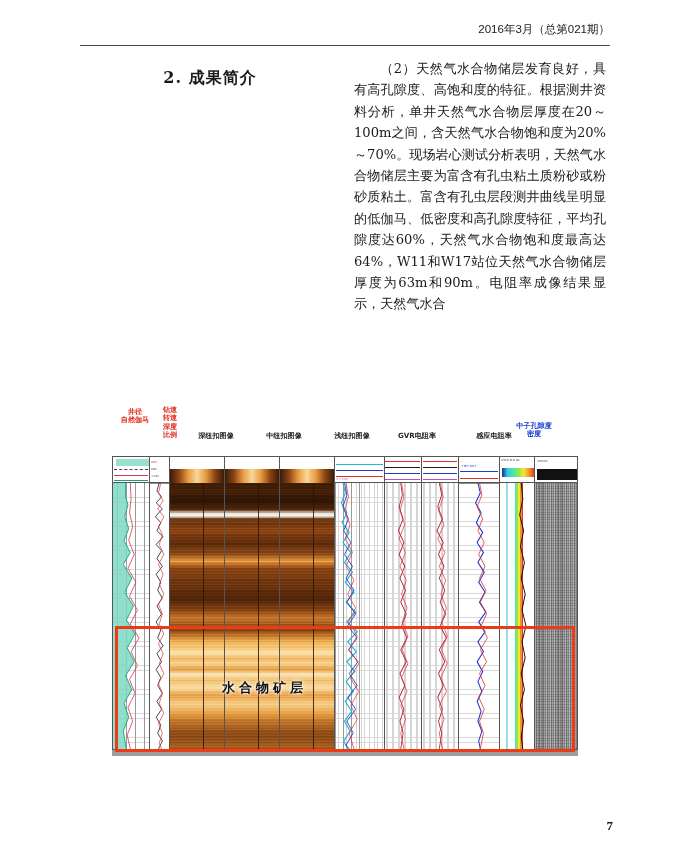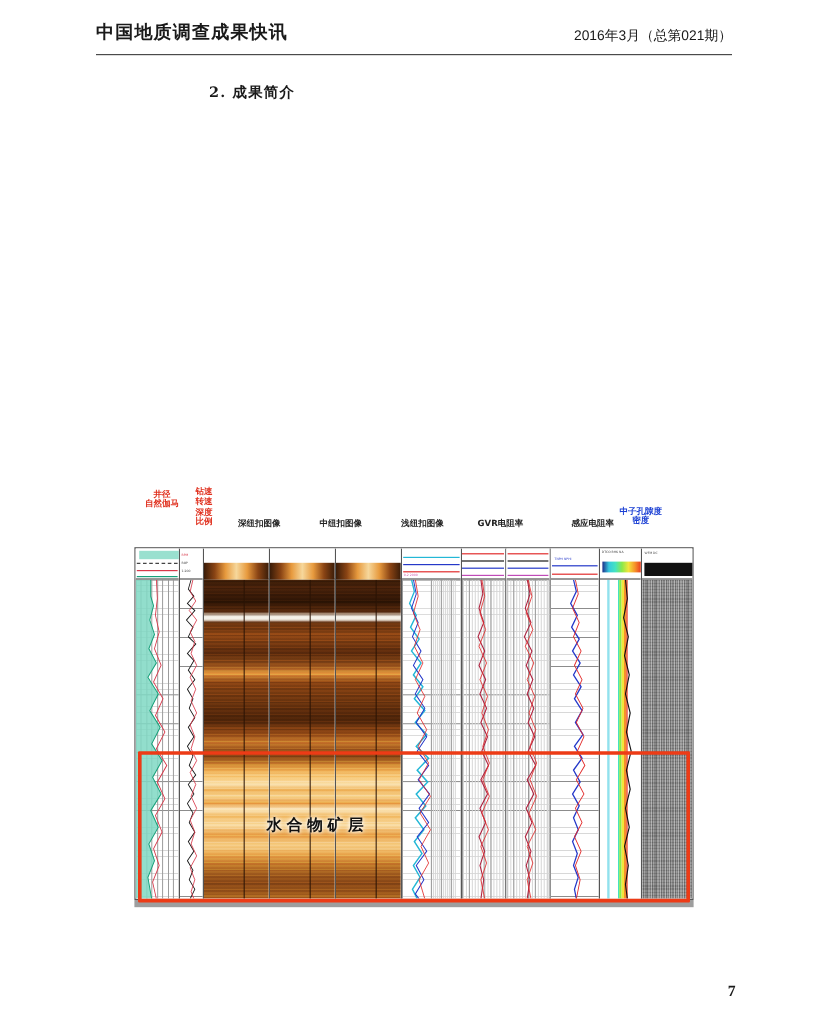--- a/index.html
+++ b/index.html
@@ -14,21 +14,21 @@
              font-family:"Liberation Sans",sans-serif;white-space:nowrap;}
   .hdr-rule{position:absolute;left:80px;top:45px;width:530px;height:1px;background:#4a4a4a;}
 
   
   .col{position:absolute;top:58px;width:252px;font-size:13.1px;line-height:21.4px;
        text-align:justify;text-justify:inter-ideograph;font-family:"DejaVu Serif",serif;}
   .col-l{left:84px;}
   .col-r{left:354px;}
   .col p{margin:0;}
   .indent{text-indent:2em;}
-  .sec-title{margin:9px 0 7px 0 !important;text-align:center;font-size:12px;
+  .sec-title{margin:9px 0 7px 0 !important;text-align:center;font-size:16px;
              font-weight:bold;letter-spacing:1px;}
   sup{font-size:.65em;vertical-align:super;}
 
   
   #figure{position:absolute;left:112px;top:404px;width:466px;height:362px;}
   .fig-head{position:relative;height:52px;}
   .fig-lab{position:absolute;text-align:center;font-size:7.1px;line-height:8.4px;
            font-family:"DejaVu Sans",sans-serif;font-weight:bold;white-space:pre-line;}
   .lab-red{color:#e0301e;}
   .lab-blue{color:#1a3fd4;}
@@ -111,30 +111,30 @@
   .fig-cap{position:absolute;left:0;top:380px;width:466px;text-align:center;
            font-size:10.5px;font-weight:bold;font-family:"DejaVu Sans",sans-serif;}
 
   .pagenum{position:absolute;right:78px;bottom:22px;font-size:13px;font-weight:bold;
            font-family:"Liberation Serif",serif;}
 </style>
 </head>
 <body>
 
 <div class="hdr">
-  <div class="hdr-title">中国地质调查成果快讯</div>
   <div class="hdr-issue">2016年3月（总第021期）</div>
 </div>
 <div class="hdr-rule"></div>
 
 <div class="col col-l">
   <p class="sec-title">2. 成果简介</p>
 </div>
 
 <div class="col col-r">
+  <p class="indent">（2）天然气水合物储层发育良好，具有高孔隙度、高饱和度的特征。根据测井资料分析，单井天然气水合物层厚度在20～100m之间，含天然气水合物饱和度为20%～70%。现场岩心测试分析表明，天然气水合物储层主要为富含有孔虫粘土质粉砂或粉砂质粘土。富含有孔虫层段测井曲线呈明显的低伽马、低密度和高孔隙度特征，平均孔隙度达60%，天然气水合物饱和度最高达64%，W11和W17站位天然气水合物储层厚度为63m和90m。电阻率成像结果显示，天然气水合</p>
 </div>
 
 <div id="figure">
 
   <div class="fig-head">
     <div class="fig-lab lab-red" style="left:0px;width:46px;top:4px;">井径
 自然伽马</div>
     <div class="fig-lab lab-red" style="left:46px;width:24px;top:2px;">钻速
 转速
 深度

